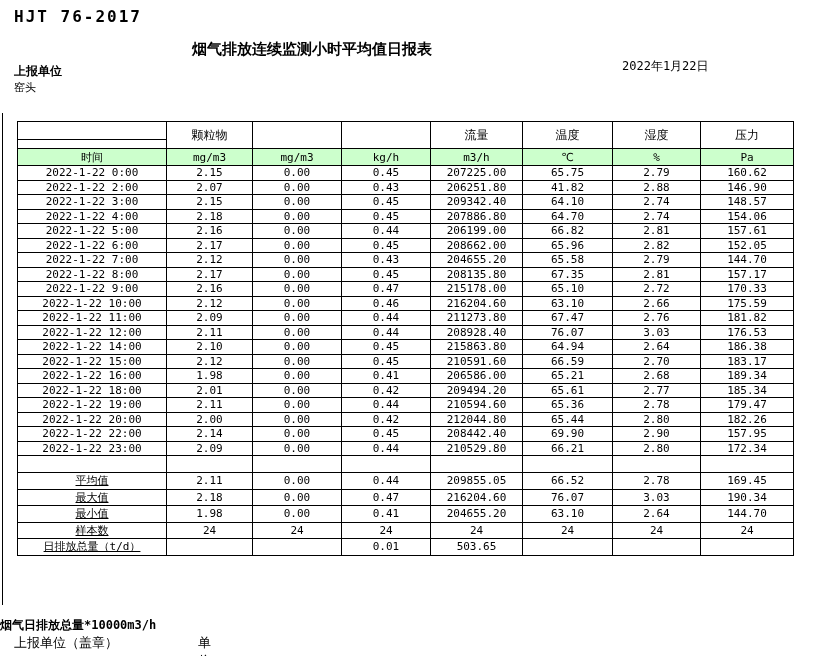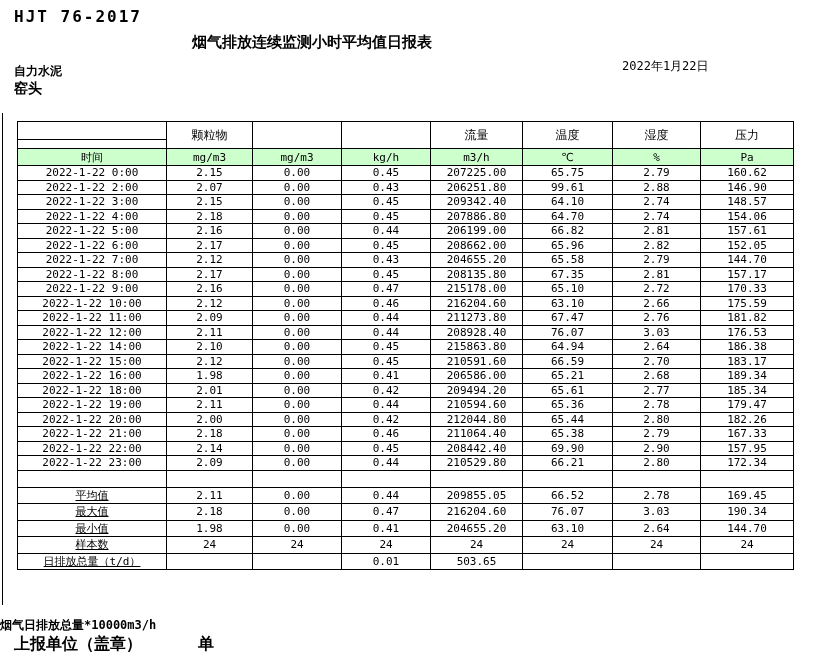--- a/index.html
+++ b/index.html
@@ -6,25 +6,25 @@
   body {
     width:813px; height:656px; background:#ffffff; color:#000;
     font-family:"DejaVu Sans Mono","DejaVu Sans","Liberation Sans",sans-serif;
     position:relative; overflow:hidden;
   }
   .doc-code {
     position:absolute; left:14px; top:7px;
     font-weight:bold; font-size:16px; letter-spacing:2px;
   }
   .title {
-    position:absolute; left:0; top:33px; width:624px; text-align:center;
+    position:absolute; left:0; top:40px; width:624px; text-align:center;
     font-weight:bold; font-size:15px;
   }
   .company { position:absolute; left:14px; top:63px; font-weight:bold; font-size:12px; }
-  .location { position:absolute; left:14px; top:80px; font-weight:bold; font-size:14px; }
+  .location { position:absolute; left:14px; top:80px; font-weight:normal; font-size:11px; }
   .report-date { position:absolute; left:622px; top:58px; font-size:12px; }
 
   .edge-line { position:absolute; left:2px; top:113px; width:1px; height:492px; background:#000; }
 
   table.report {
     position:absolute; left:17px; top:121px;
     border-collapse:collapse; table-layout:fixed;
     font-size:11px;
   }
   table.report td {
@@ -35,29 +35,29 @@
   tr.pollutant-row td.split-cell { padding:0; }
   td.split-cell .split-top { height:17px; border-bottom:1px solid #000; }
   td.split-cell .split-bottom { height:8px; }
   tr.units-row td { height:16px; background:var(--units-bg,#ccffcc); }
   tr.data-row td { height:13.5px; }
   tr.spacer-row td { height:16px; }
   tr.summary-row td { height:15.5px; }
   tr.summary-row td.summary-label { text-decoration:underline; }
 
   .footnote { position:absolute; left:0; top:617px; font-weight:bold; font-size:12px; }
-  .footer-line { position:absolute; left:14px; top:634px; font-weight:bold; font-size:16px; }
+  .footer-line { position:absolute; left:14px; top:634px; font-weight:normal; font-size:13px; }
   .footer-line .unit-label { position:absolute; left:184px; top:0; }
 </style>
 </head>
 <body>
 
 <div class="doc-code">HJT 76-2017</div>
 <div class="title">烟气排放连续监测小时平均值日报表</div>
-<div class="company">自力水泥</div>
+<div class="company">上报单位</div>
 <div class="location">窑头</div>
 <div class="report-date">2022年1月22日</div>
 
 <div class="edge-line"></div>
 
 <table class="report">
     <colgroup>
       <col style="width: 149px;">
       <col style="width: 86px;">
       <col style="width: 89px;">
@@ -100,21 +100,21 @@
         <td>65.75</td>
         <td>2.79</td>
         <td>160.62</td>
       </tr>
       <tr class="data-row">
         <td>2022-1-22 2:00</td>
         <td>2.07</td>
         <td>0.00</td>
         <td>0.43</td>
         <td>206251.80</td>
-        <td>99.61</td>
+        <td>41.82</td>
         <td>2.88</td>
         <td>146.90</td>
       </tr>
       <tr class="data-row">
         <td>2022-1-22 3:00</td>
         <td>2.15</td>
         <td>0.00</td>
         <td>0.45</td>
         <td>209342.40</td>
         <td>64.10</td>
@@ -265,30 +265,20 @@
         <td>2022-1-22 20:00</td>
         <td>2.00</td>
         <td>0.00</td>
         <td>0.42</td>
         <td>212044.80</td>
         <td>65.44</td>
         <td>2.80</td>
         <td>182.26</td>
       </tr>
       <tr class="data-row">
-        <td>2022-1-22 21:00</td>
-        <td>2.18</td>
-        <td>0.00</td>
-        <td>0.46</td>
-        <td>211064.40</td>
-        <td>65.38</td>
-        <td>2.79</td>
-        <td>167.33</td>
-      </tr>
-      <tr class="data-row">
         <td>2022-1-22 22:00</td>
         <td>2.14</td>
         <td>0.00</td>
         <td>0.45</td>
         <td>208442.40</td>
         <td>69.90</td>
         <td>2.90</td>
         <td>157.95</td>
       </tr>
       <tr class="data-row">

